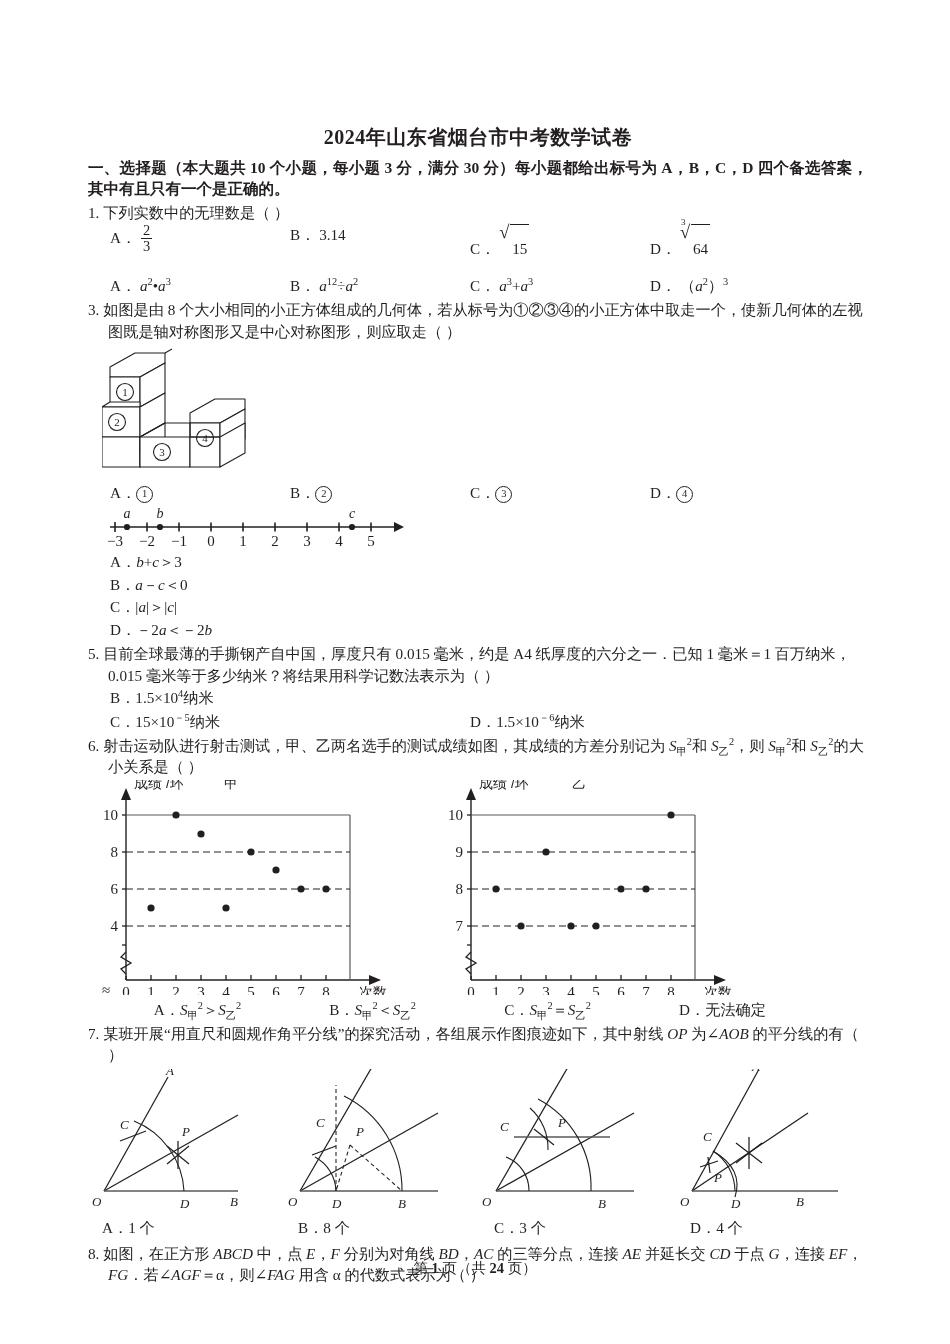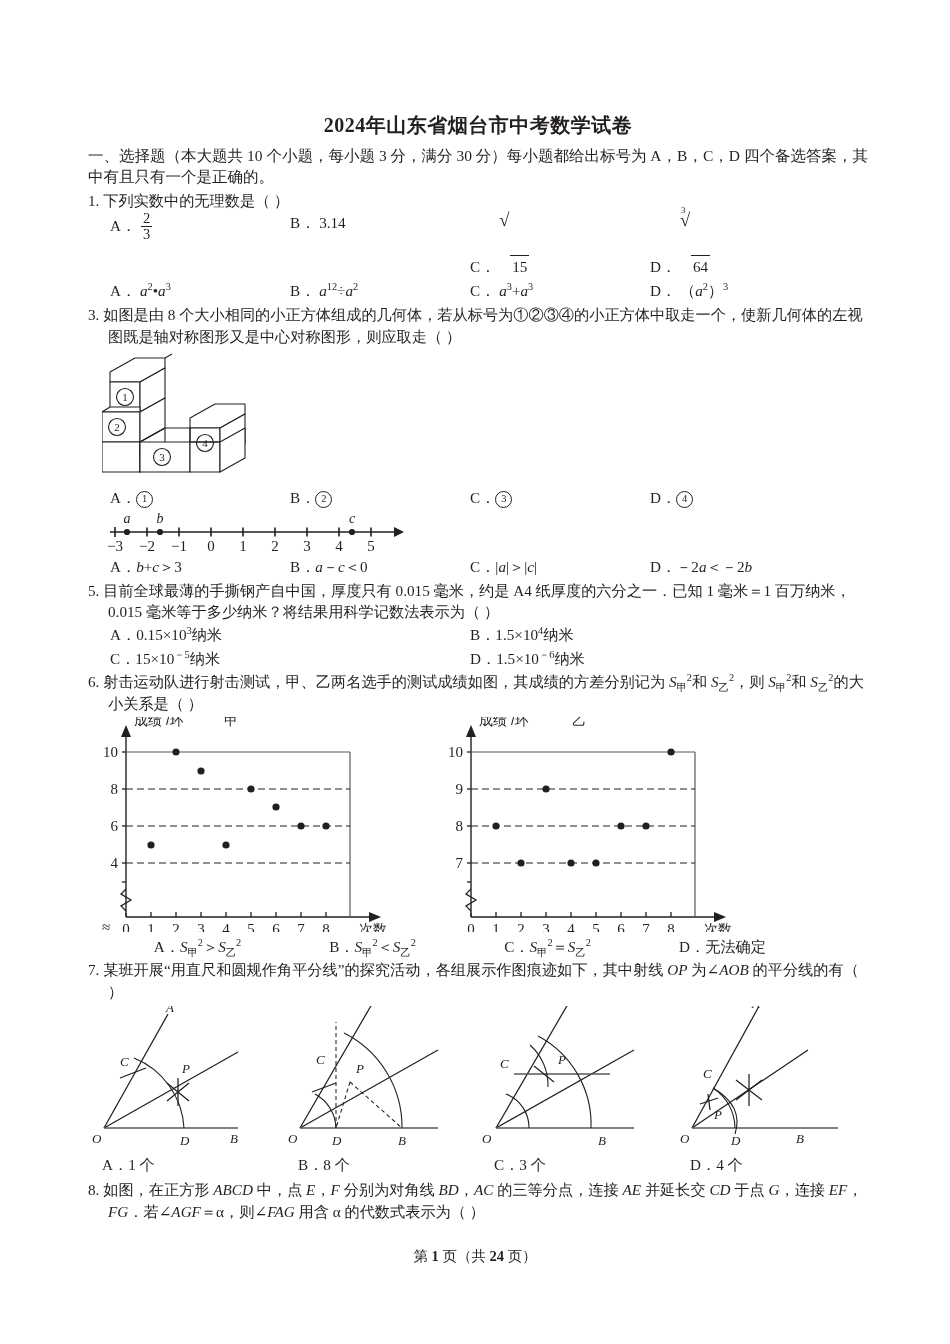--- a/index.html
+++ b/index.html
@@ -10,40 +10,40 @@
   body {
     width: 950px;
     height: 1344px;
     position: relative;
     font-family: "Liberation Serif", "DejaVu Serif", serif;
     color: #231f20;
     overflow: hidden;
   }
   .page {
     position: absolute;
-    left: 0; top: 0;
+    left: 0; top: 12px;
     width: 950px;
     height: 944px;
   }
   .content {
     position: absolute;
     left: 88px;
     top: 112px;
     width: 780px;
   }
   .doc-title {
     text-align: center;
     font-weight: bold;
     font-size: 20px;
     letter-spacing: 0.5px;
     margin: 0 0 6px 0;
     font-family: "Liberation Serif", "DejaVu Serif", serif;
   }
   .section-head {
-    font-weight: normal;
+    font-weight: bold;
     font-size: 15.5px;
     line-height: 1.38;
     margin: 0 0 2px 0;
     text-align: justify;
   }
   .q {
     font-size: 15.2px;
     line-height: 1.42;
     margin: 1px 0 0 0;
     position: relative;
@@ -91,23 +91,22 @@
   }
   .rad .radsym {
     position: absolute;
     left: 0; top: -1px;
     font-size: 1.22em;
     line-height: 1;
   }
   .rad .radbar {
     display: inline-block;
     border-top: 1.1px solid #231f20;
-    padding: 0 2px;
+    padding: 13px 2px;
     margin-left: 0px;
-    margin-top: 43px;
   }
   .rad .idx {
     position: absolute;
     left: 1px; top: -8px;
     font-size: 0.6em;
   }
 
   
   .circ {
     display: inline-block;
@@ -284,35 +283,34 @@
             <text x="109" y="39">0</text>
             <text x="141" y="39">1</text>
             <text x="173" y="39">2</text>
             <text x="205" y="39">3</text>
             <text x="237" y="39">4</text>
             <text x="269" y="39">5</text>
           </g>
         </svg>
       </div>
 
-      <div class="opts w4" style="margin-top:0;">
+      <div class="opts w4" style="margin-top:0;flex-direction:column;">
         <div><span class="lbl">A．</span><span><i>b</i>+<i>c</i>＞3</span></div>
         <div><span class="lbl">B．</span><span><i>a</i>－<i>c</i>＜0</span></div>
         <div><span class="lbl">C．</span><span>|<i>a</i>|＞|<i>c</i>|</span></div>
         <div><span class="lbl">D．</span><span>－2<i>a</i>＜－2<i>b</i></span></div>
       </div>
     </div>
 
     <div class="q">
       <div class="q-body">
         <span>5.</span>
         <span>目前全球最薄的手撕钢产自中国，厚度只有 0.015 毫米，约是 A4 纸厚度的六分之一．已知 1 毫米＝1 百万纳米，0.015 毫米等于多少纳米？将结果用科学记数法表示为（        ）</span>
       </div>
       <div class="opts w2">
-        <div><span class="lbl">A．</span><span>0.15×10<sup>3</sup>纳米</span></div>
         <div><span class="lbl">B．</span><span>1.5×10<sup>4</sup>纳米</span></div>
       </div>
       <div class="opts w2">
         <div><span class="lbl">C．</span><span>15×10<sup>－5</sup>纳米</span></div>
         <div><span class="lbl">D．</span><span>1.5×10<sup>－6</sup>纳米</span></div>
       </div>
     </div>
 
     <div class="q">
       <div class="q-body">

